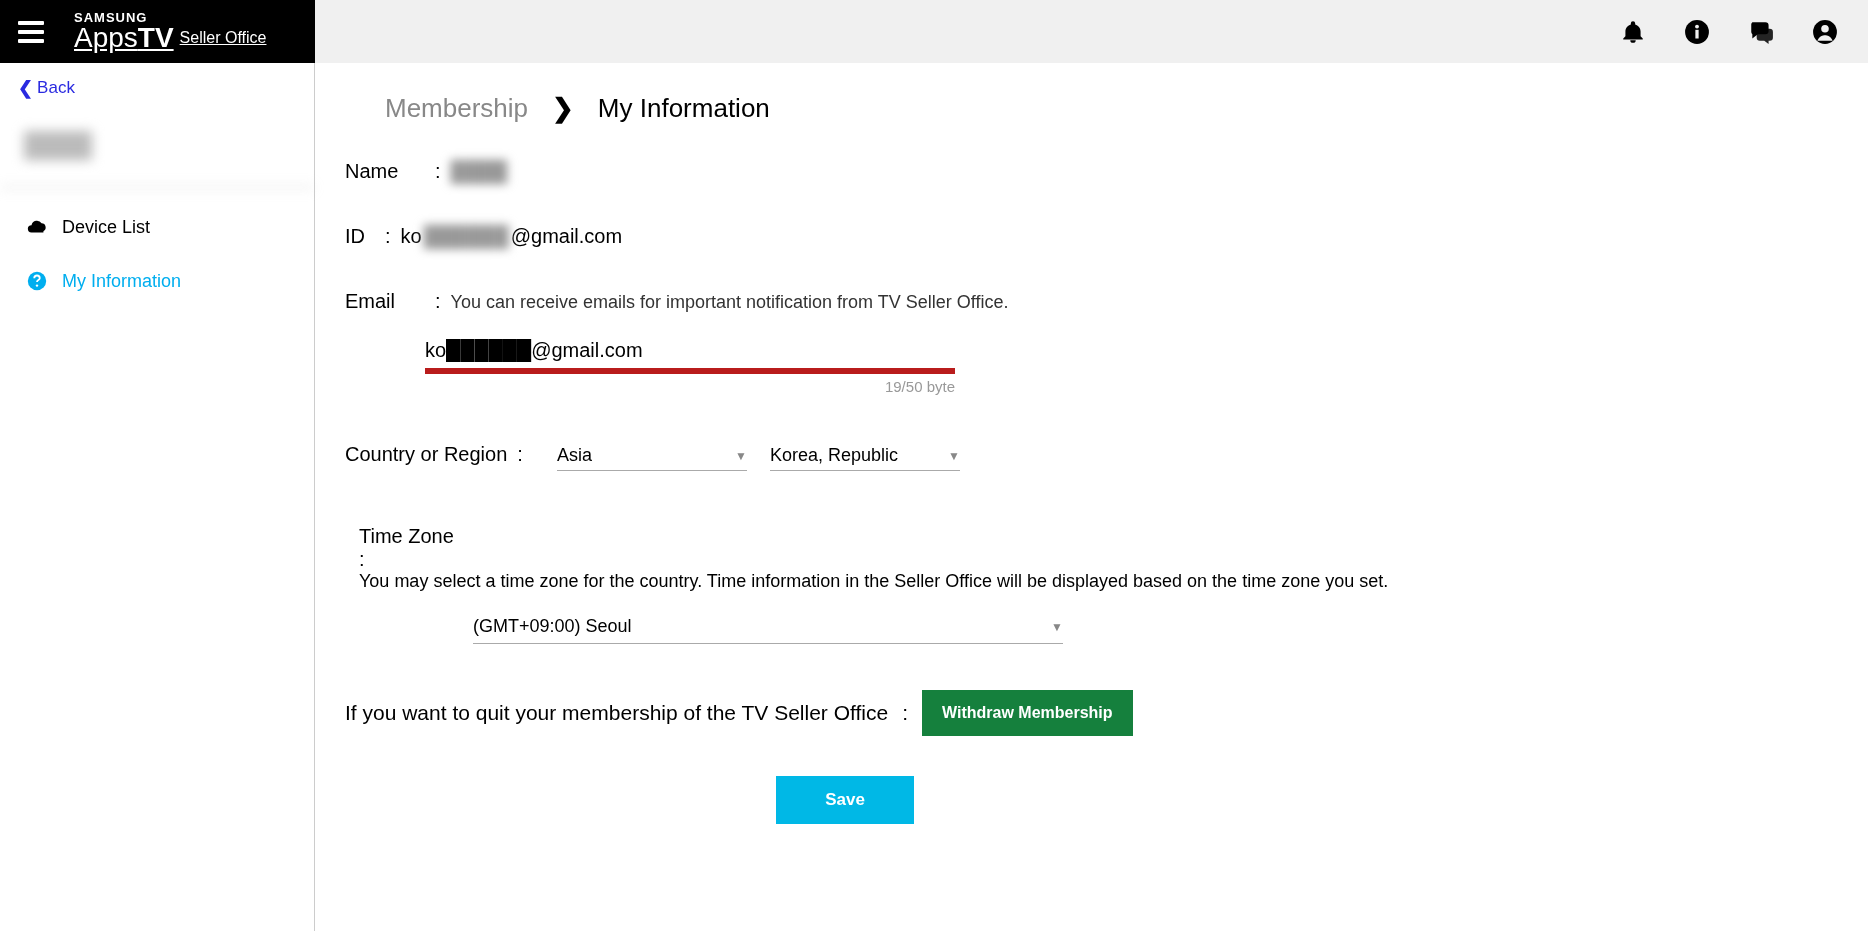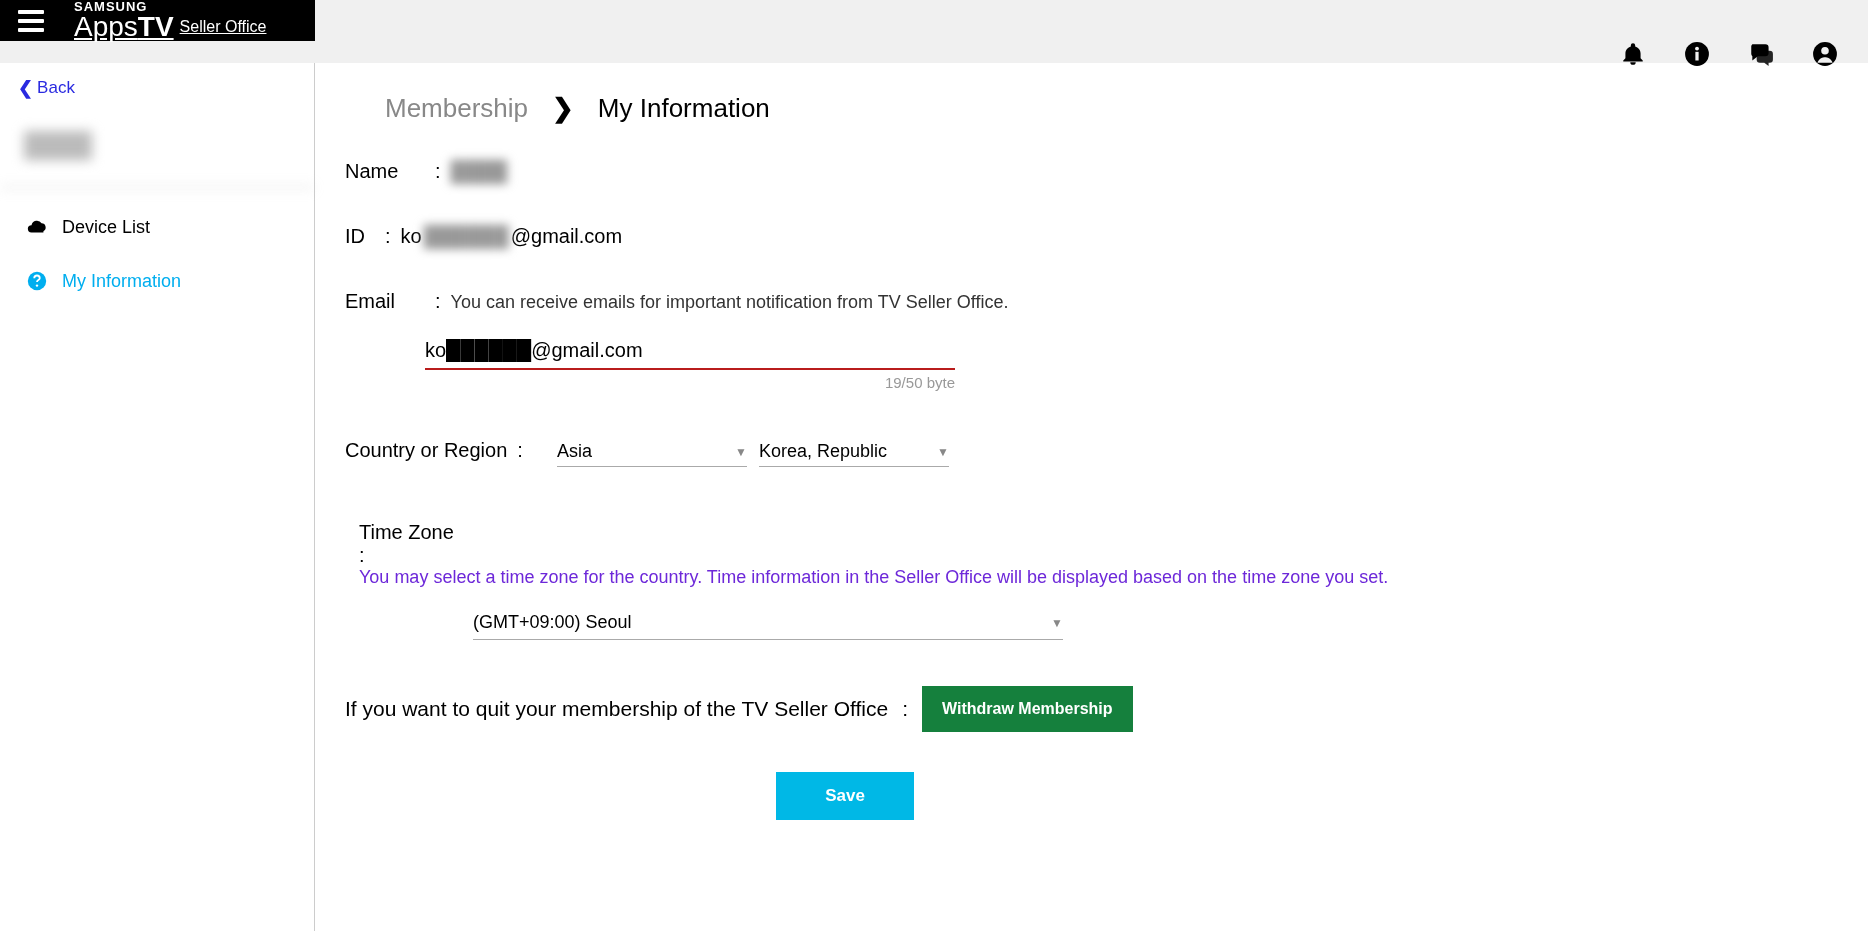--- a/index.html
+++ b/index.html
@@ -2,21 +2,20 @@
 <html><head>
 <meta charset="utf-8">
 <style>
 * { margin: 0; padding: 0; box-sizing: border-box; }
 body { font-family: Arial, Helvetica, sans-serif; background: #fff; color: #000; }
 
 .topbar {
   display: flex;
   height: 63px;
   background: #f0f0f0;
-  flex-direction: column;
 }
 .topbar-left {
   width: 315px;
   background: #000;
   display: flex;
   align-items: center;
   padding-left: 18px;
 }
 .hamburger {
   display: flex;
@@ -109,21 +108,21 @@
 .field-label { min-width: 80px; }
 .field-colon { margin: 0 10px; }
 .field-value { font-size: 20px; }
 .blurred { filter: blur(5px); color: #999; }
 
 .email-block .desc { font-size: 18px; color: #333; }
 .email-input-wrap { margin-left: 80px; margin-top: 20px; width: 530px; }
 .email-input {
   width: 100%;
   border: none;
-  border-bottom: 2px solid #b91c1c;
+  border-bottom: 6px solid #b91c1c;
   font-size: 20px;
   padding: 6px 0;
   outline: none;
 }
 .byte-counter { text-align: right; color: #999; font-size: 15px; margin-top: 4px; }
 
 .region-row { display: flex; align-items: baseline; margin-bottom: 54px; font-size: 20px; }
 .region-label { }
 .select-box {
   display: flex;
@@ -133,21 +132,21 @@
   padding: 4px 0;
   min-width: 190px;
   margin-left: 24px;
   font-size: 18px;
   cursor: pointer;
 }
 .select-box .caret { color: #888; font-size: 12px; }
 
 .tz-block { margin-bottom: 46px; }
 .tz-row { display: flex; align-items: baseline; font-size: 20px; margin-bottom: 18px; flex-direction: column; }
-.tz-desc { font-size: 18px; color: #6d28d9; margin-left: 14px; flex: 1; }
+.tz-desc { font-size: 18px; color: #000000; margin-left: 14px; flex: 1; }
 .tz-select-wrap { margin-left: 128px; width: 590px; }
 .tz-select {
   display: flex;
   justify-content: space-between;
   align-items: center;
   border-bottom: 1px solid #aaa;
   padding: 6px 0;
   font-size: 18px;
   cursor: pointer;
 }
@@ -276,21 +275,21 @@
       </div>
     </div>
 
     <div class="region-row">
       <span class="region-label">Country or Region</span>
       <span class="field-colon">:</span>
       <div class="select-box">
         <span>Asia</span>
         <span class="caret">▼</span>
       </div>
-      <div class="select-box" style="margin-left:12px">
+      <div class="select-box" style="margin-left:23px">
         <span>Korea, Republic</span>
         <span class="caret">▼</span>
       </div>
     </div>
 
     <div class="tz-block">
       <div class="tz-row">
         <span>Time Zone</span>
         <span class="field-colon">:</span>
         <span class="tz-desc">You may select a time zone for the country. Time information in the Seller Office will be displayed based on the time zone you set.</span>

